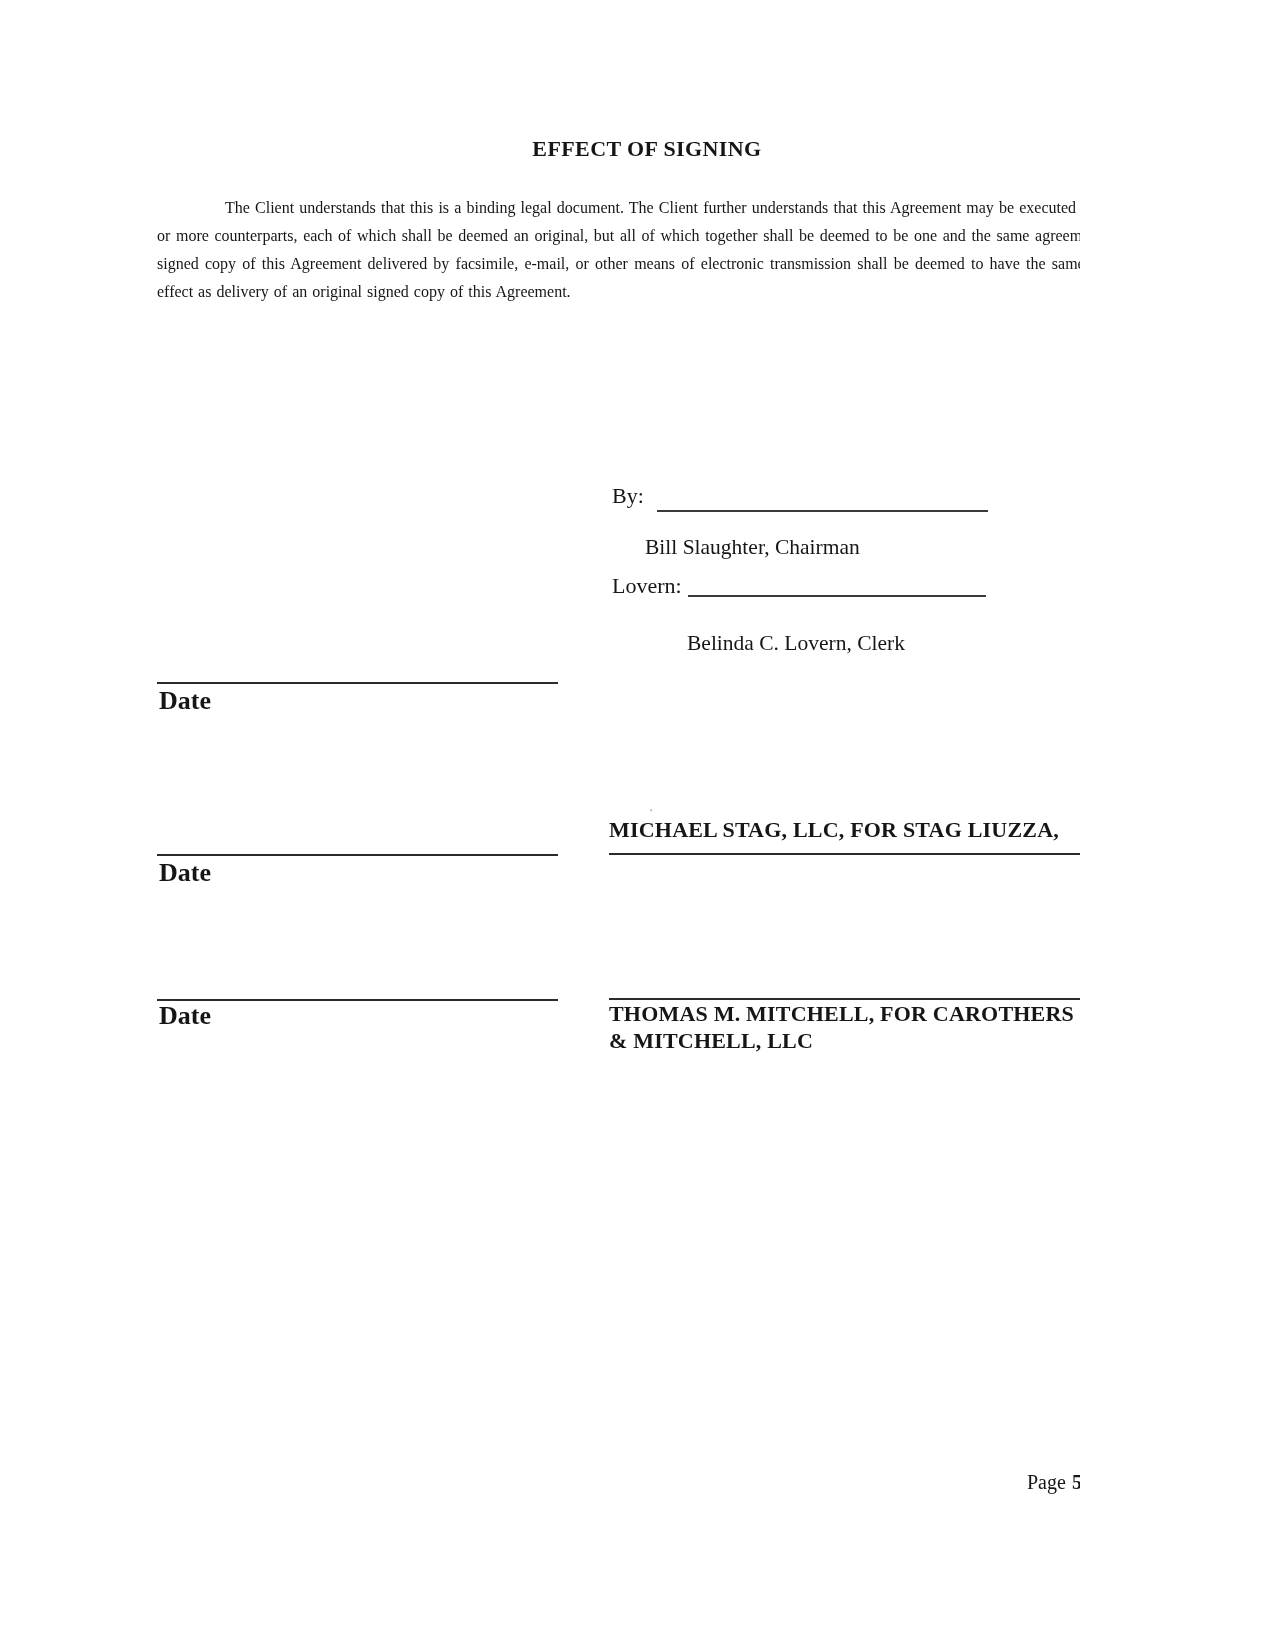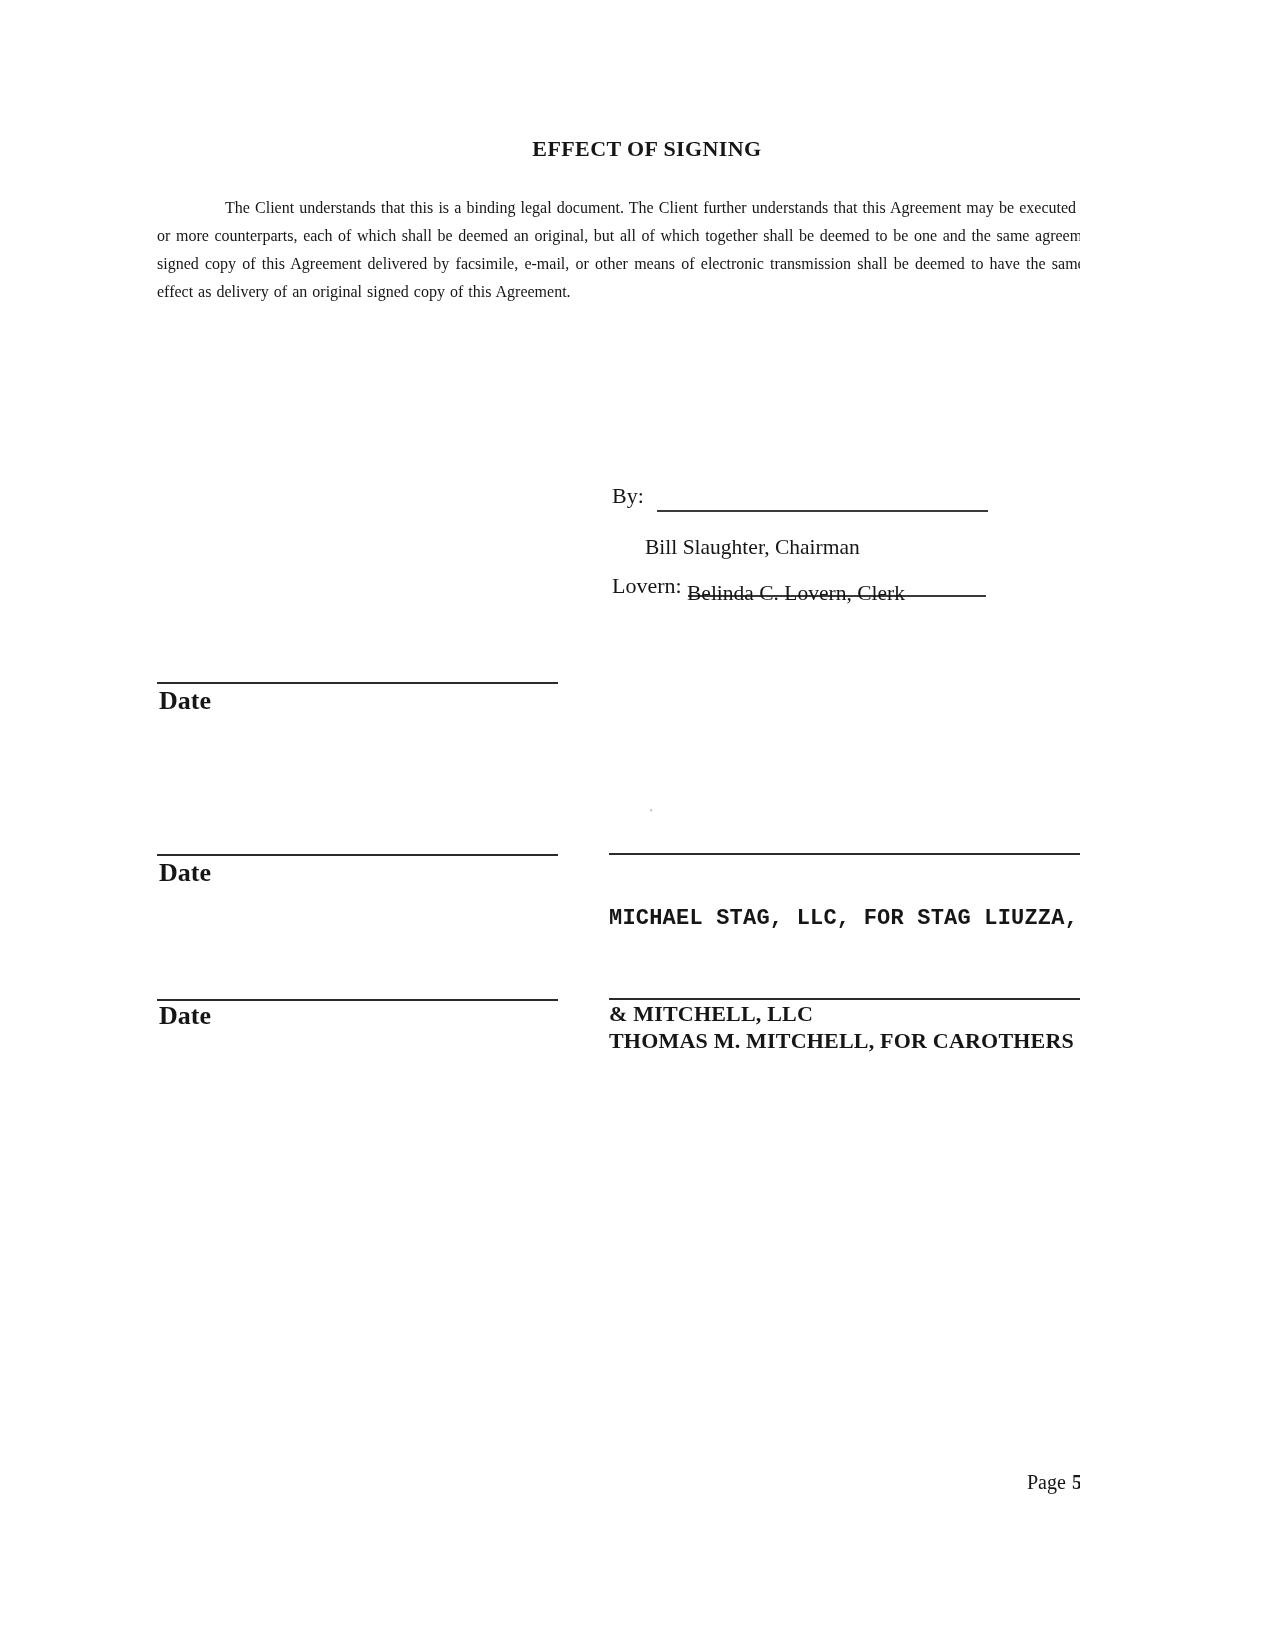--- a/index.html
+++ b/index.html
@@ -58,21 +58,21 @@
     white-space: nowrap;
   }
   .sig-underline {
     border-bottom: 2px solid #3a3a3a;
   }
   .by-label    { top: 483px; left: 612px; text-align: right; }
   .by-line     { top: 486px; left: 657px; width: 331px; height: 24px; }
   .by-name     { top: 510px; left: 645px; margin-top: 24px; }
   .attest-label{ top: 573px; left: 612px; }
   .attest-line { top: 573px; left: 688px; width: 298px; height: 22px; }
-  .attest-name { top: 580px; left: 687px; }
+  .attest-name { top: 630px; left: 687px; }
 
   .rule {
     height: 2px;
     background: #2b2b2b;
   }
   .date-line-1 { top: 682px; left: 157px; width: 401px; }
   .date-line-2 { top: 854px; left: 157px; width: 401px; }
   .date-line-3 { top: 999px; left: 157px; width: 401px; }
   .party-line-2 { top: 853px; left: 609px; width: 501px; }
   .party-line-3 { top: 998px; left: 609px; width: 501px; }
@@ -89,21 +89,21 @@
   .date-label-3 { top: 1003px; }
 
   .party-name {
     left: 609px;
     width: 540px;
     font-size: 22px;
     font-weight: bold;
     line-height: 27px;
     letter-spacing: 0.2px;
   }
-  .party-name-2 { top: 905px; font-family: Liberation Mono, monospace; }
+  .party-name-2 { top: 816px; }
   .party-name-3 { top: 1000px; }
 
   .footer {
     top: 1470px;
     left: 1027px;
     font-size: 20px;
     line-height: 24px;
     white-space: nowrap;
   }
   .footer .num { font-weight: bold; }
@@ -143,22 +143,22 @@
   <div class="abs date-label date-label-2">Date</div>
   <div class="abs rule party-line-2"></div>
   <div class="abs party-name party-name-2">
     <div>MICHAEL STAG, LLC, FOR STAG LIUZZA,</div>
   </div>
 
   <div class="abs rule date-line-3"></div>
   <div class="abs date-label date-label-3">Date</div>
   <div class="abs rule party-line-3"></div>
   <div class="abs party-name party-name-3">
+    <div>THOMAS M. MITCHELL, FOR CAROTHERS</div>
     <div>&amp; MITCHELL, LLC</div>
-    <div>THOMAS M. MITCHELL, FOR CAROTHERS</div>
   </div>
 
   <div class="abs footer">
     <span>Page</span><span class="num">5</span><span>of</span><span class="num">5</span>
   </div>
 
   <div class="abs artifact artifact-1">'</div>
   <div class="abs artifact artifact-2">'</div>
 
 </div>

